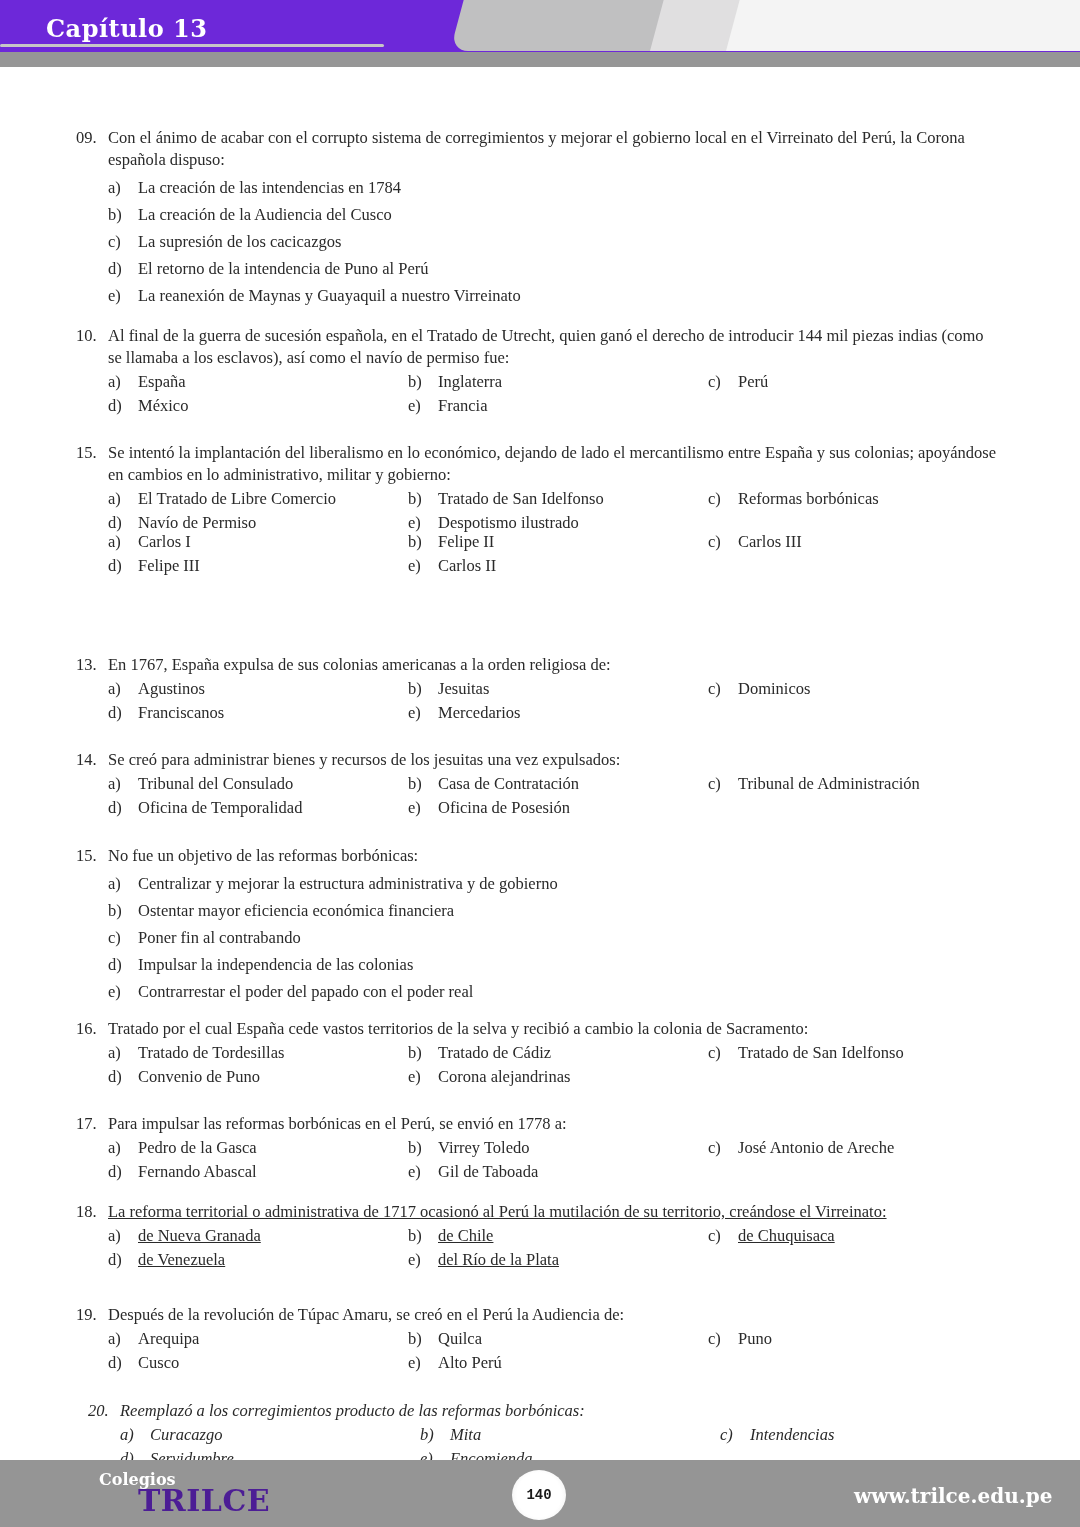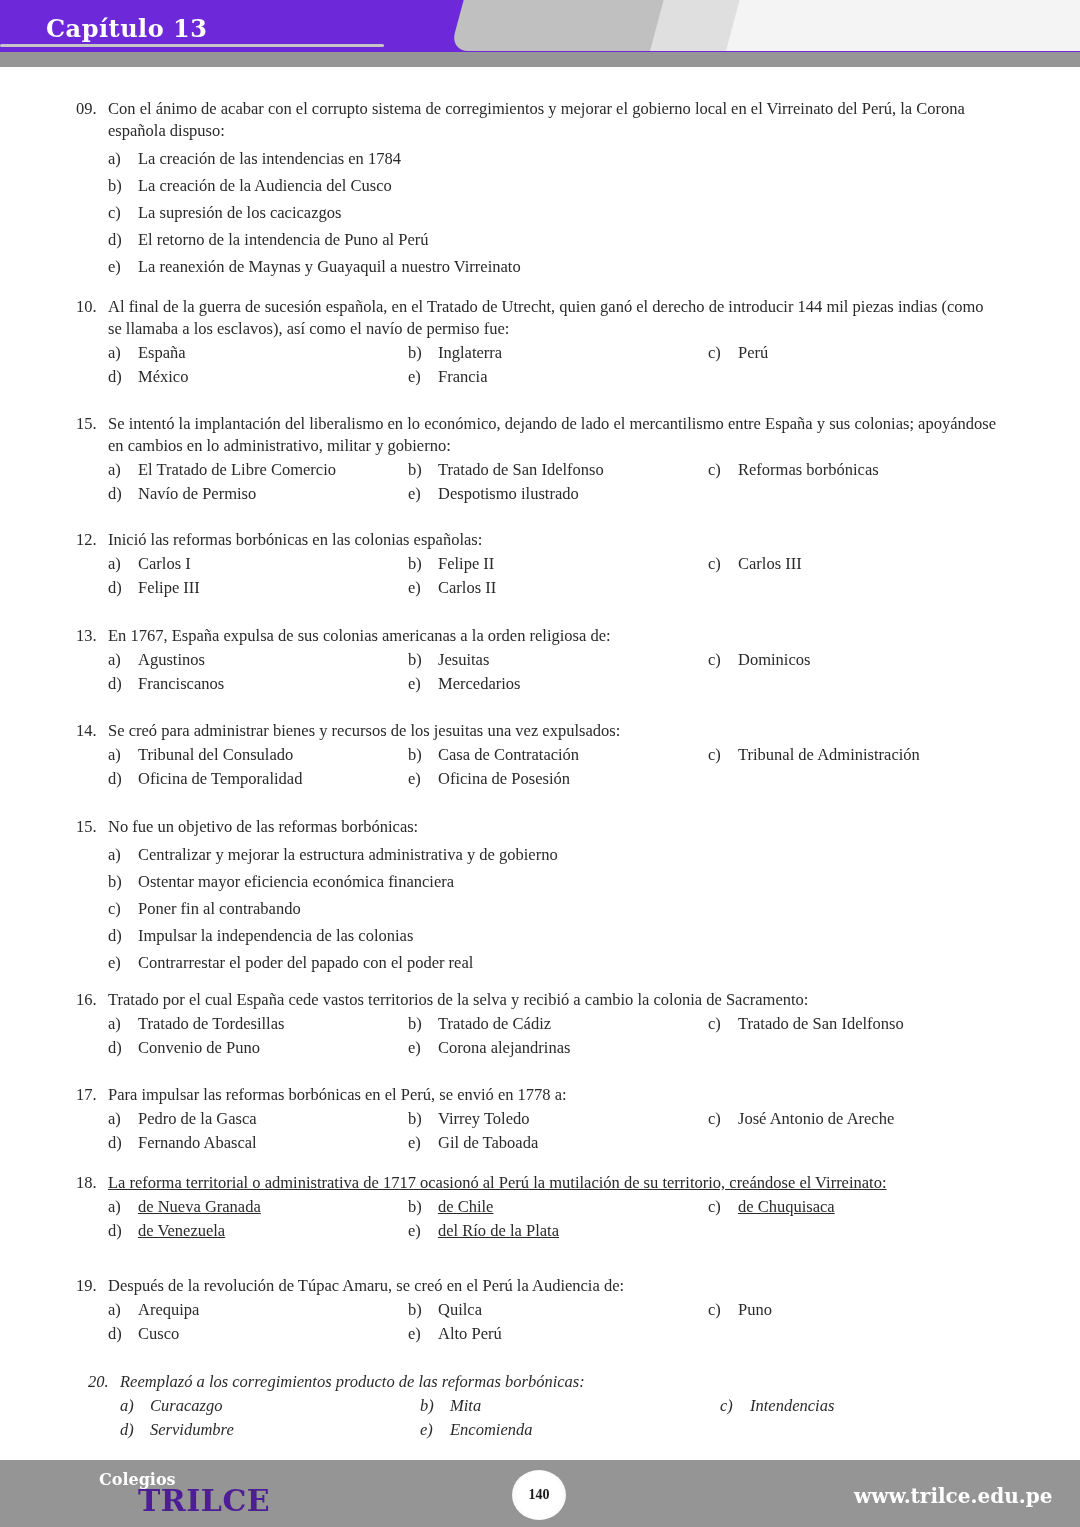--- a/index.html
+++ b/index.html
@@ -25,38 +25,38 @@
     }
     .header .title {
       position: absolute; left: 46px; top: 14px; font-size: 24px; font-weight: bold; color: #ffffff;
       font-family: "DejaVu Serif", "Liberation Serif", serif; letter-spacing: 0.5px;
     }
     .header .underline { position: absolute; left: 0; top: 44px; width: 384px; height: 3px; background: #c6c6c6; border-radius: 2px; }
 
     
     .content { position: absolute; left: 76px; top: 98px; width: 920px; }
     .q { font-size: 16.5px; line-height: 22px; font-family: "Liberation Serif", "DejaVu Serif", serif; }
-    .q .stem { position: relative; padding-left: 32px; }
+    .q .stem { position: relative; padding-left: 32px; margin-top: 29px; }
     .q .num { position: absolute; left: 0; top: 0; }
     .opts-list .opt { position: relative; padding-left: 62px; height: 27px; line-height: 27px; }
     .opts-list .opt .letter { position: absolute; left: 32px; }
     .opts-grid { display: grid; grid-template-columns: 300px 300px 300px; margin-left: 32px; }
     .opts-grid .opt { position: relative; padding-left: 30px; height: 24px; line-height: 24px; white-space: nowrap; }
     .opts-grid .opt .letter { position: absolute; left: 0; }
     .q + .q { }
 
     
     .footer { position: absolute; left: 0; top: 1460px; width: 1080px; height: 67px; background: #959595; }
     .footer .brand-small { position: absolute; left: 99px; top: 10px; font-size: 16px; font-weight: bold; color: #ffffff; font-family: "DejaVu Serif", serif; }
     .footer .brand-big { position: absolute; left: 98px; top: 23px; font-size: 30px; font-weight: bold; color: #4c1d95; font-family: "DejaVu Serif", serif; letter-spacing: 0.5px; margin-left: 40px; }
     .footer .page-badge {
       position: absolute; left: 512px; top: 10px; width: 54px; height: 50px; border-radius: 50%;
       background: radial-gradient(circle, #ffffff 60%, #e8e8e8 100%);
       display: flex; align-items: center; justify-content: center;
-      font-size: 14px; font-weight: bold; color: #1a1a1a; font-family: Liberation Serif, serif; text-align: center;
+      font-size: 14px; font-weight: bold; color: #1a1a1a; font-family: Liberation Mono, monospace; text-align: center;
     }
     .footer .url { position: absolute; left: 854px; top: 24px; font-size: 20px; font-weight: bold; color: #ffffff; font-family: "DejaVu Serif", serif; }
   </style>
 </head>
 <body>
 
 <div class="header">
   <div class="shape3"></div>
   <div class="shape2"></div>
   <div class="shape1"></div>
@@ -90,21 +90,20 @@
       <div class="stem"><span class="num">15.</span><span>Se intentó la implantación del liberalismo en lo económico, dejando de lado el mercantilismo entre España y sus colonias; apoyándose en cambios en lo administrativo, militar y gobierno:</span></div>
       <div class="opts-grid" style="margin-top: 1px;">
         <div class="opt"><span class="letter">a)</span><span>El Tratado de Libre Comercio</span></div>
         <div class="opt"><span class="letter">b)</span><span>Tratado de San Idelfonso</span></div>
         <div class="opt"><span class="letter">c)</span><span>Reformas borbónicas</span></div>
         <div class="opt"><span class="letter">d)</span><span>Navío de Permiso</span></div>
         <div class="opt"><span class="letter">e)</span><span>Despotismo ilustrado</span></div>
       </div>
     </div>
     <div class="q" style="position: absolute; left: 0px; top: 431px; width: 920px;">
-      <div class="stem"><span class="num">12.</span><span>Inició las reformas borbónicas en las colonias españolas:</span></div>
       <div class="opts-grid" style="margin-top: 1px;">
         <div class="opt"><span class="letter">a)</span><span>Carlos I</span></div>
         <div class="opt"><span class="letter">b)</span><span>Felipe II</span></div>
         <div class="opt"><span class="letter">c)</span><span>Carlos III</span></div>
         <div class="opt"><span class="letter">d)</span><span>Felipe III</span></div>
         <div class="opt"><span class="letter">e)</span><span>Carlos II</span></div>
       </div>
     </div>
     <div class="q" style="position: absolute; left: 0px; top: 527px; width: 920px;">
       <div class="stem"><span class="num">13.</span><span>En 1767, España expulsa de sus colonias americanas a la orden religiosa de:</span></div>

